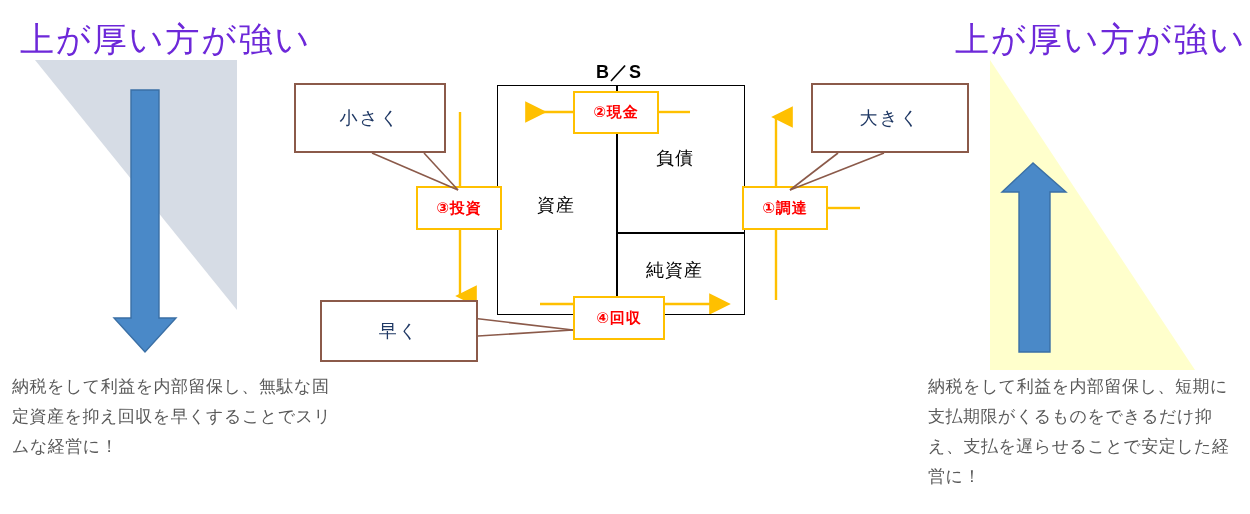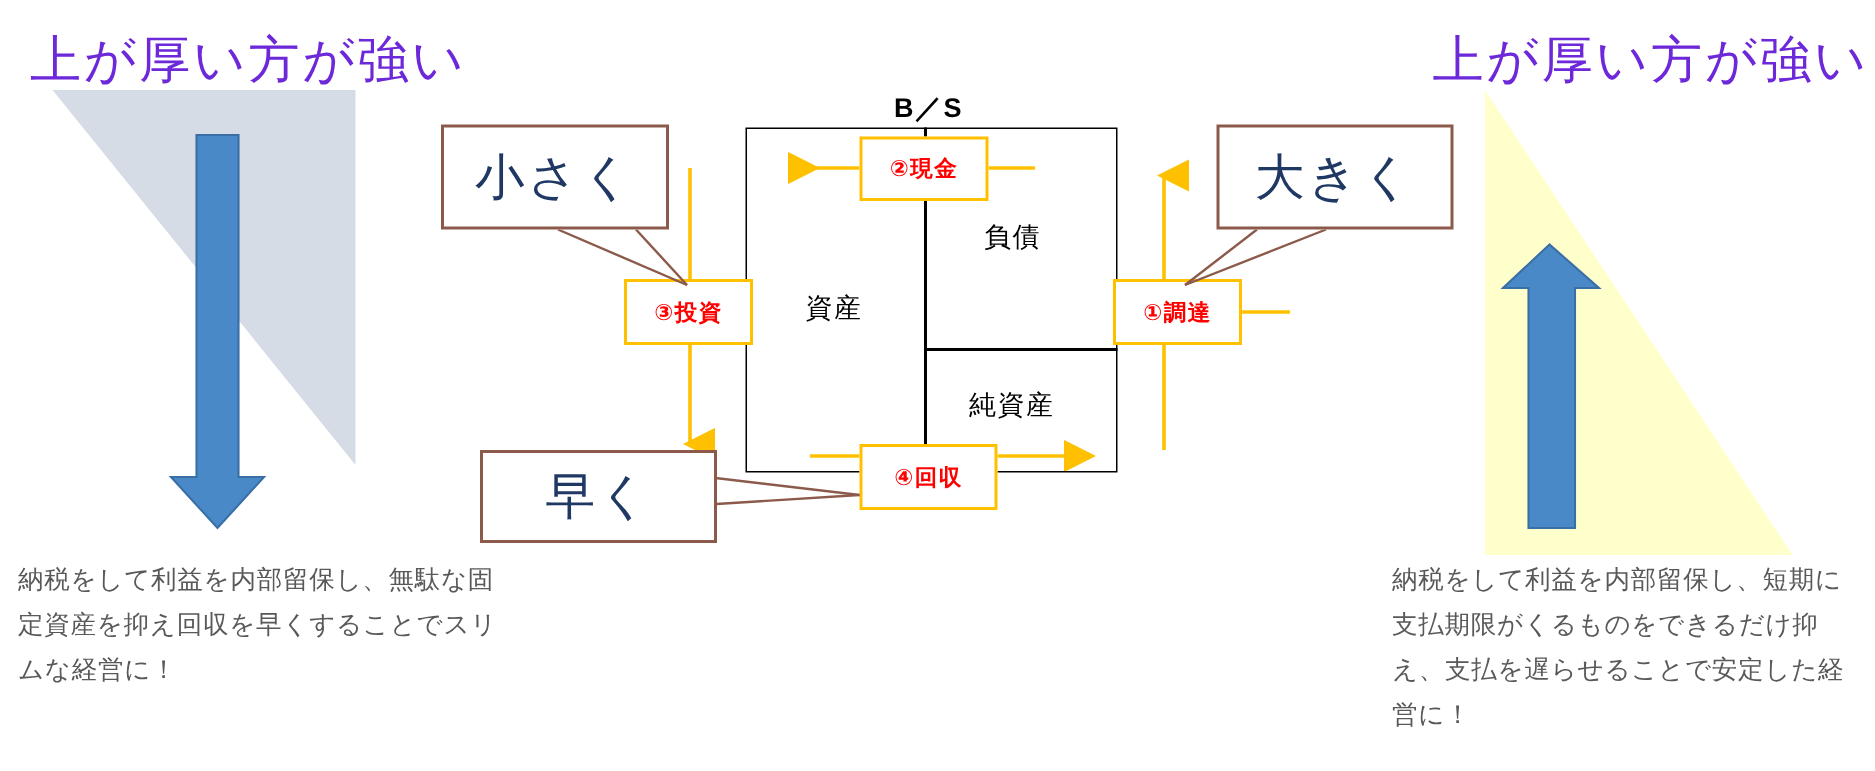--- a/index.html
+++ b/index.html
@@ -66,21 +66,21 @@
   #step-3{left:416px;top:186px;width:86px;height:44px;}
   #step-4{left:573px;top:296px;width:92px;height:44px;}
 
   
   .callout{
     position:absolute;border:2px solid #8B5A4A;background:#ffffff;
     box-sizing:border-box;display:flex;align-items:center;
     justify-content:center;
   }
   .callout span{
-    font-size:33px;color:#1f3864;letter-spacing:2px;white-space:nowrap;
+    font-size:18px;color:#1f3864;letter-spacing:2px;white-space:nowrap;
   }
   #callout-small{left:294px;top:83px;width:152px;height:70px;}
   #callout-fast{left:320px;top:300px;width:158px;height:62px;}
   #callout-big{left:811px;top:83px;width:158px;height:70px;}
 
   #callout-tails{position:absolute;left:0;top:0;width:1250px;height:514px;}
 </style>
 </head>
 <body>
 

